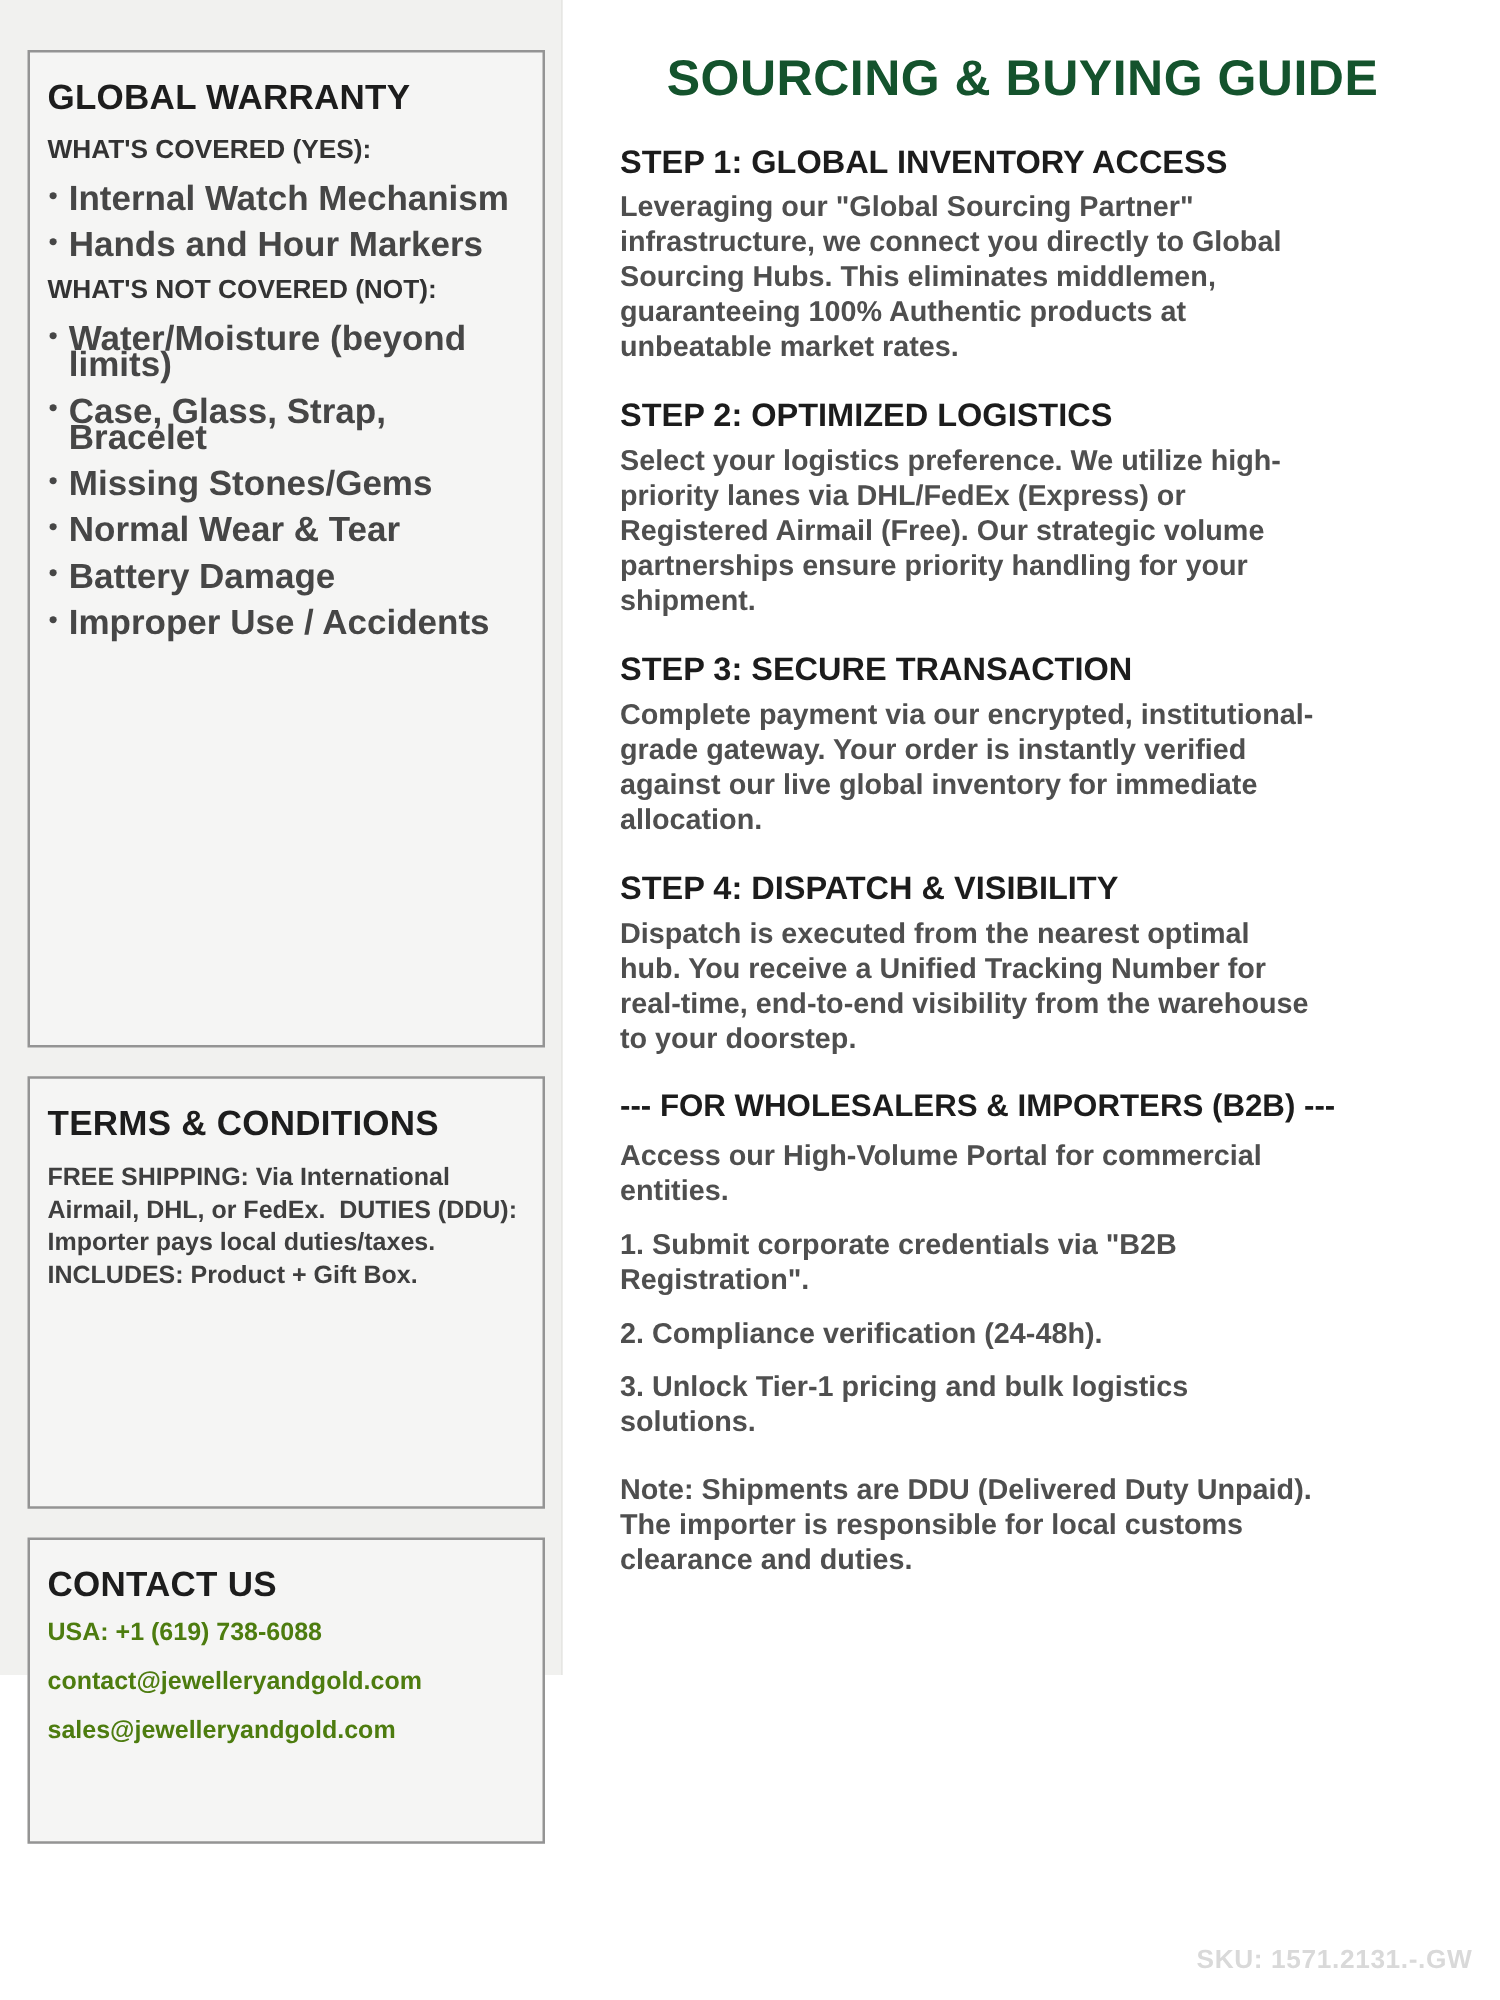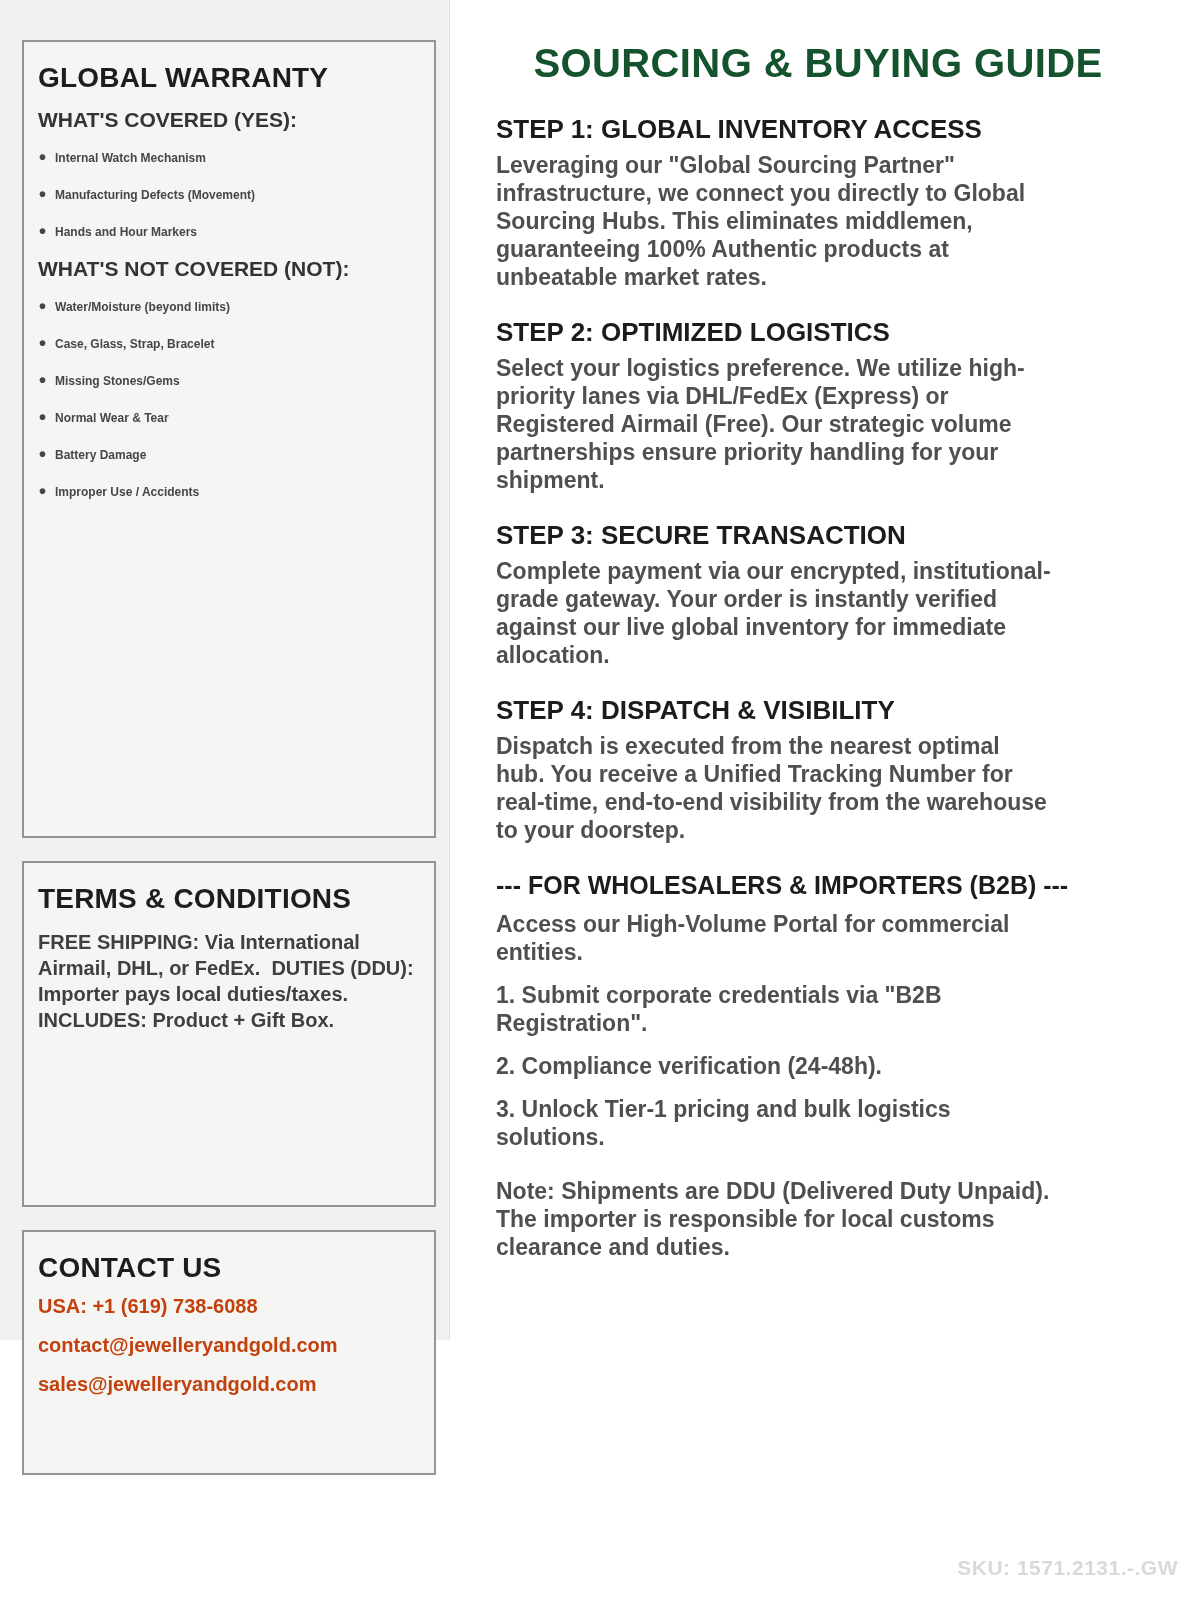--- a/index.html
+++ b/index.html
@@ -38,21 +38,21 @@
     margin: 14px 0 16px;
     font-size: 21px; font-weight: bold;
     color: #333333;
   }
   .subhead.second { }
   .blist { list-style: none; margin: 0; padding: 0; }
   .blist li {
     position: relative;
     padding-left: 17px;
     margin: 16px 0 14px;
-    font-size: 12px; font-weight: bold;
+    font-size: 28px; font-weight: bold;
     color: #464646; line-height: 21px;
   }
   .blist li::before {
     content: "\2022";
     position: absolute; left: 1px; top: -1px;
     font-size: 20px; color: #464646;
   }
   .footnote {
     margin: 32px 0 0;
     font-size: 20px; font-weight: bold;
@@ -60,21 +60,21 @@
   }
   .terms-body {
     margin: 14px 0 0;
     font-size: 20px; font-weight: bold;
     color: #3f3f3f; line-height: 26px;
     white-space: pre-wrap;
   }
   .contact-line {
     margin: 0 0 18px;
     font-size: 20px; font-weight: bold;
-    color: #c2410c; line-height: 21px;
+    color: #4d7c0f; line-height: 21px;
   }
   .contact-line.first { margin-top: 6px; }
 
   
   .main {
     flex: 1 1 auto;
     position: relative;
     padding: 42px 60px 0 46px;
   }
   .main-title {
@@ -113,21 +113,20 @@
 
 <div class="page">
 
   <aside class="sidebar">
 
     <section class="panel panel-warranty">
       <h2>GLOBAL WARRANTY</h2>
       <p class="subhead">WHAT'S COVERED (YES):</p>
       <ul class="blist">
         <li>Internal Watch Mechanism</li>
-        <li>Manufacturing Defects (Movement)</li>
         <li>Hands and Hour Markers</li>
       </ul>
       <p class="subhead second">WHAT'S NOT COVERED (NOT):</p>
       <ul class="blist">
         <li>Water/Moisture (beyond limits)</li>
         <li>Case, Glass, Strap, Bracelet</li>
         <li>Missing Stones/Gems</li>
         <li>Normal Wear &amp; Tear</li>
         <li>Battery Damage</li>
         <li>Improper Use / Accidents</li>

